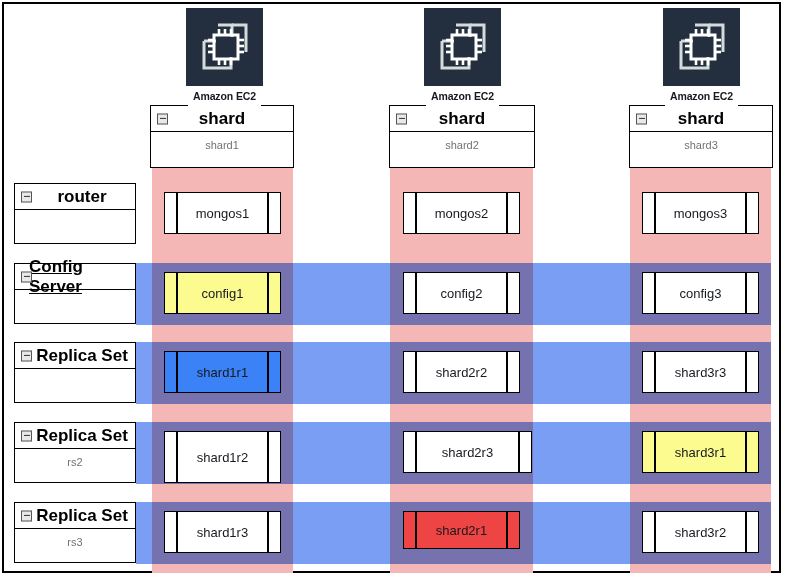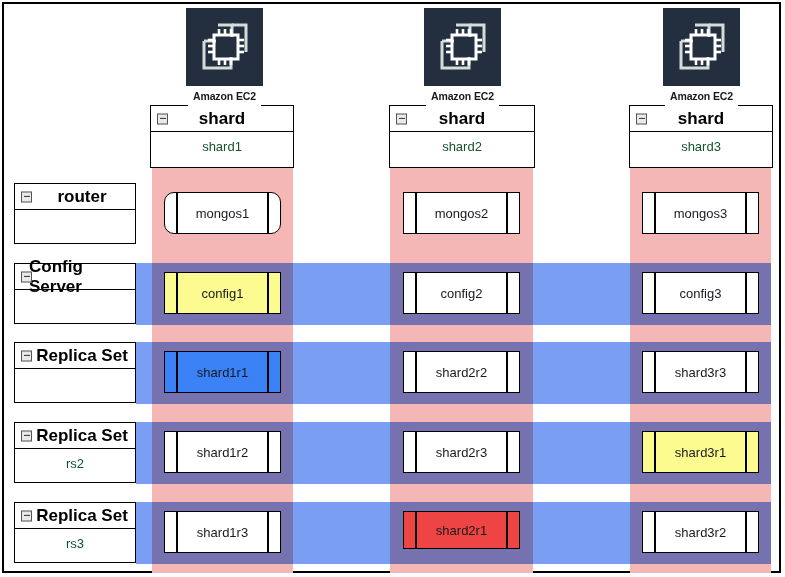--- a/index.html
+++ b/index.html
@@ -89,22 +89,22 @@
     position:absolute;
     left:1.5px;right:1.5px;top:50%;
     height:1.2px;background:#333;
     transform:translateY(-50%);
   }
   .pkg .body{
     display:flex;
     align-items:flex-start;
     justify-content:center;
     padding-top:7px;
-    font-size:13px;
-    color:#14532d;
+    font-size:11px;
+    color:#737373;
     box-sizing:border-box;
     height:calc(100% - 26px);
   }
 
   
   .notch{
     position:absolute;
     background:#ffffff;
     z-index:6;
   }
@@ -266,21 +266,21 @@
       <div class="pkg" style="left: 14px; width: 122px; top: 183px; height: 61px; text-align: center;">
         <div class="hdr" style="justify-content: center;">
           <span class="minus"></span>
           <span style="padding-left: 14px;">router</span>
         </div>
         <div class="body"></div>
       </div>
       <div class="pkg" style="left: 14px; width: 122px; top: 263px; height: 61px;">
         <div class="hdr" style="justify-content: center;">
           <span class="minus"></span>
-          <span style="padding-left: 14px;">Config Server</span>
+          <span style="padding-left: 14px; text-decoration: underline;">Config Server</span>
         </div>
         <div class="body"></div>
       </div>
       <div class="pkg" style="left: 14px; width: 122px; top: 342px; height: 61px;">
         <div class="hdr" style="justify-content: center;">
           <span class="minus"></span>
           <span style="padding-left: 14px;">Replica Set</span>
         </div>
       </div>
       <div class="pkg" style="left: 14px; width: 122px; top: 422px; height: 61px;">
@@ -292,29 +292,29 @@
       </div>
       <div class="pkg" style="left: 14px; width: 122px; top: 502px; height: 61px;">
         <div class="hdr" style="justify-content: center;">
           <span class="minus"></span>
           <span style="padding-left: 14px;">Replica Set</span>
         </div>
         <div class="body">rs3</div>
       </div>
     </div>
   <div id="layer-nodes">
-      <div class="node" style="left: 164px; width: 117px; top: 192px; height: 42px; border-radius: 10px;">mongos1</div>
+      <div class="node" style="left: 164px; width: 117px; top: 192px; height: 42px;">mongos1</div>
       <div class="node" style="left: 403px; width: 117px; top: 192px; height: 42px;">mongos2</div>
       <div class="node" style="left: 642px; width: 117px; top: 192px; height: 42px;">mongos3</div>
       <div class="node hl" style="left: 164px; width: 117px; top: 272px; height: 42px; background: rgb(251, 251, 143);">config1</div>
       <div class="node" style="left: 403px; width: 117px; top: 272px; height: 42px;">config2</div>
       <div class="node" style="left: 642px; width: 117px; top: 272px; height: 42px;">config3</div>
       <div class="node hl" style="left: 164px; width: 117px; top: 351px; height: 42px; background: #3b82f6;">shard1r1</div>
       <div class="node" style="left: 403px; width: 117px; top: 351px; height: 42px;">shard2r2</div>
       <div class="node" style="left: 642px; width: 117px; top: 351px; height: 42px;">shard3r3</div>
-      <div class="node" style="left: 164px; width: 117px; top: 431px; height: 42px;">shard1r2</div>
-      <div class="node" style="left: 403px; width: 117px; top: 431px; height: 42px;">shard2r3</div>
+      <div class="node" style="left: 164px; width: 117px; top: 431px; height: 52px;">shard1r2</div>
+      <div class="node" style="left: 403px; width: 129px; top: 431px; height: 42px;">shard2r3</div>
       <div class="node hl" style="left: 642px; width: 117px; top: 431px; height: 42px; background: rgb(251, 251, 143); text-align: right;">shard3r1</div>
       <div class="node" style="left: 164px; width: 117px; top: 511px; height: 42px;">shard1r3</div>
       <div class="node hl" style="left: 403px; width: 117px; top: 511px; height: 38px; background: #ef4444;">shard2r1</div>
       <div class="node" style="left: 642px; width: 117px; top: 511px; height: 42px;">shard3r2</div>
     </div>
 </div>
 
 </body></html>

